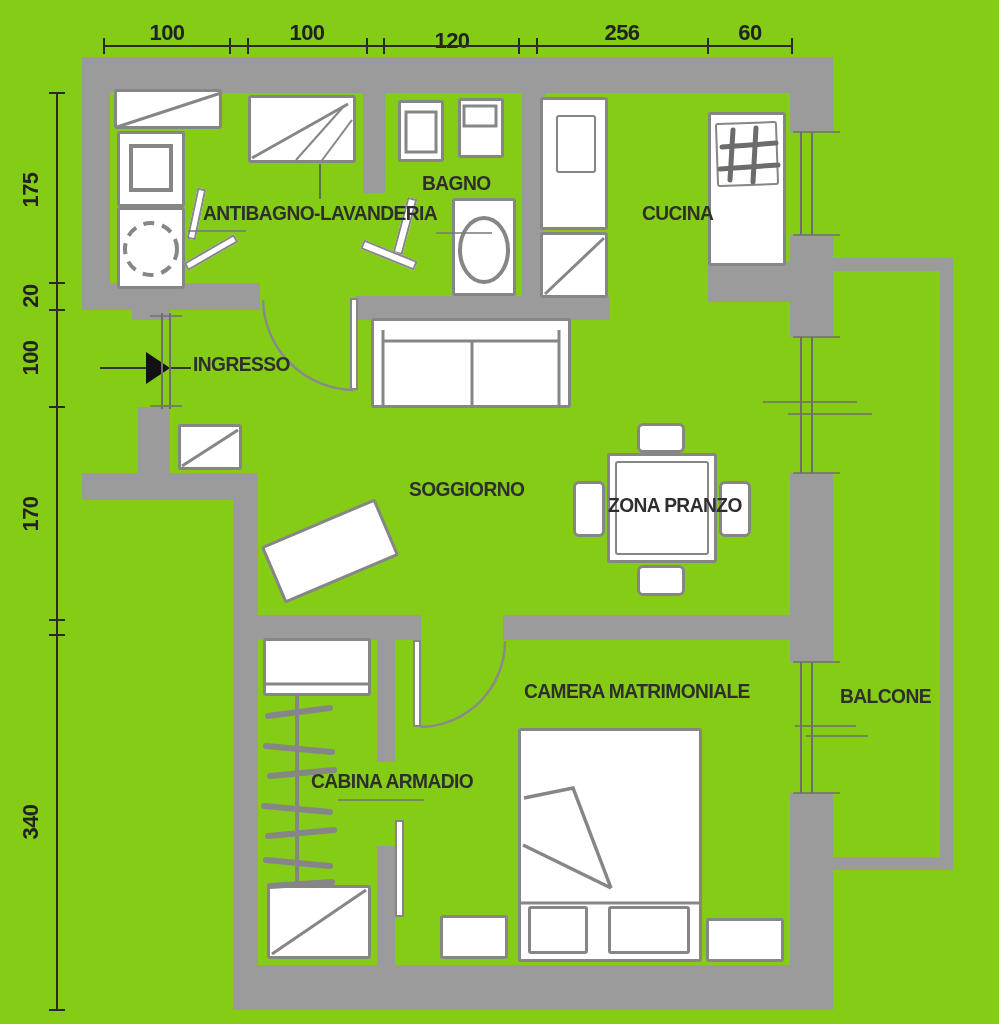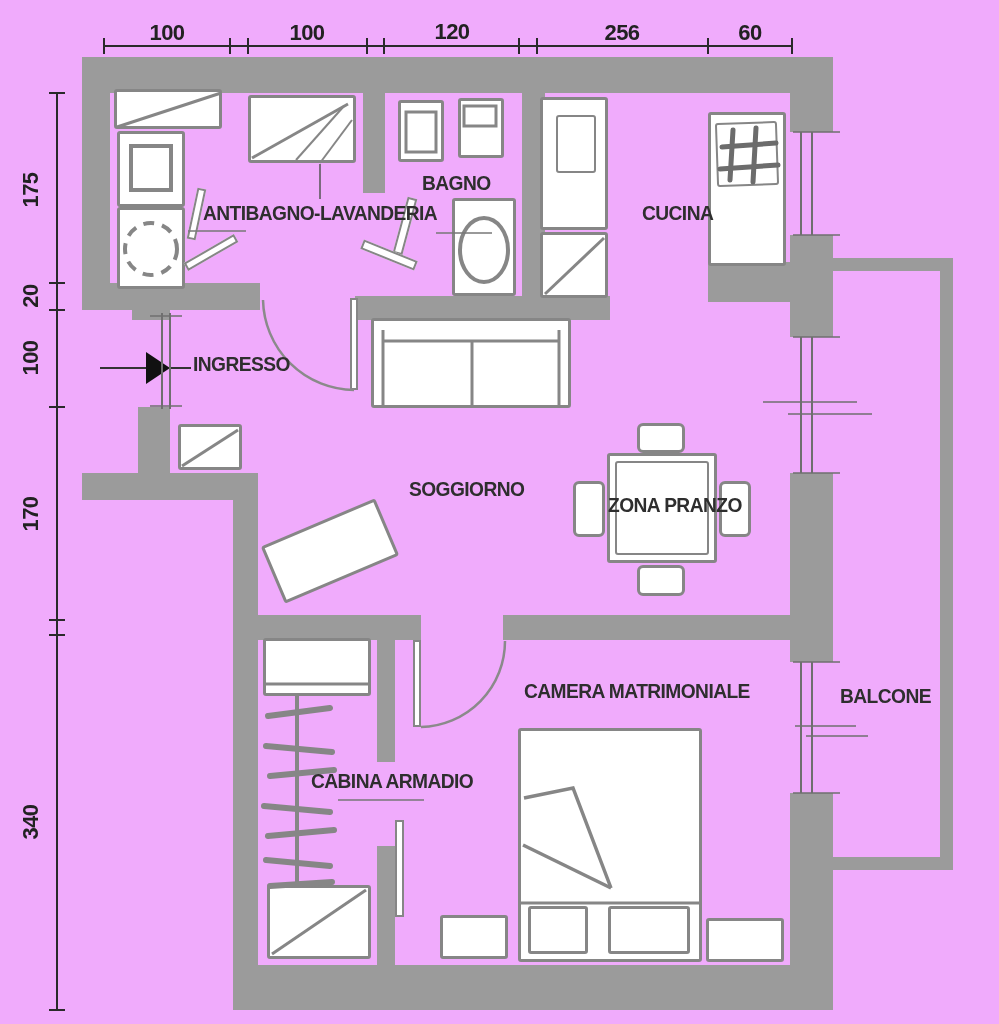--- a/index.html
+++ b/index.html
@@ -1,17 +1,17 @@
 <!DOCTYPE html>
 <html><head>
 <meta charset="utf-8">
 <style>
   html,body{margin:0;padding:0;background:#ffffff;}
   #canvas{
-    position:relative;width:999px;height:1024px;background:#f0abfc;
+    position:relative;width:999px;height:1024px;background:#84cc16;
     font-family:"Liberation Sans",sans-serif;overflow:hidden;
   }
   .wall{position:absolute;background:#9b9b9b;}
   .furn{position:absolute;border:3px solid #868686;background:#ffffff;border-radius:3px;box-sizing:border-box;}
   .thin{border-width:2px;}
   .leaf{position:absolute;border:2px solid #868686;background:#ffffff;box-sizing:border-box;}
   .room-label{
     position:absolute;font-weight:bold;font-size:20px;letter-spacing:-0.6px;
     color:#2e2e2e;white-space:nowrap;transform:scaleX(.96);transform-origin:left center;
   }
@@ -25,21 +25,21 @@
   }
   svg.overlay{position:absolute;left:0;top:0;pointer-events:none;}
 </style>
 </head>
 <body>
 
 <div id="canvas">
 
   <div class="dim-label" style="left:167px;top:20px">100</div>
   <div class="dim-label" style="left:307px;top:20px">100</div>
-  <div class="dim-label" style="left:452px;top:19px">120</div>
+  <div class="dim-label" style="left:452px;top:28px">120</div>
   <div class="dim-label" style="left:622px;top:20px">256</div>
   <div class="dim-label" style="left:750px;top:20px">60</div>
 
   <div class="dim-label-left" style="left:31px;top:190px">175</div>
   <div class="dim-label-left" style="left:31px;top:296px">20</div>
   <div class="dim-label-left" style="left:31px;top:358px">100</div>
   <div class="dim-label-left" style="left:31px;top:514px">170</div>
   <div class="dim-label-left" style="left:31px;top:822px">340</div>
 
   <div class="wall" style="left:82px;top:57px;width:751px;height:36px"></div>

